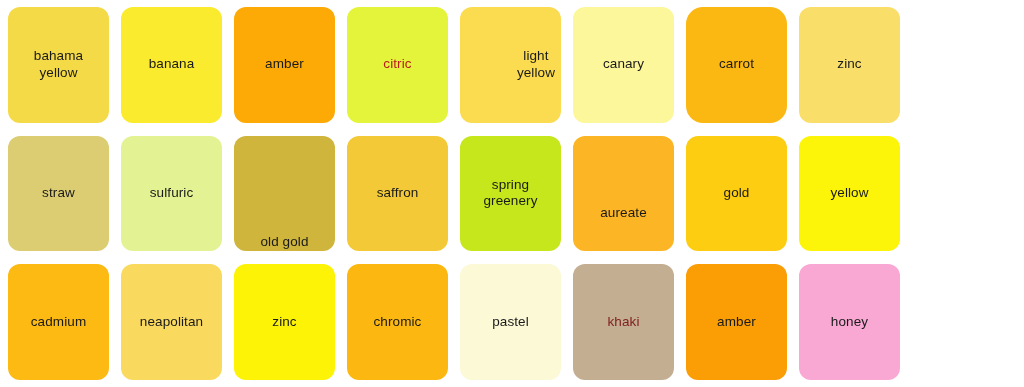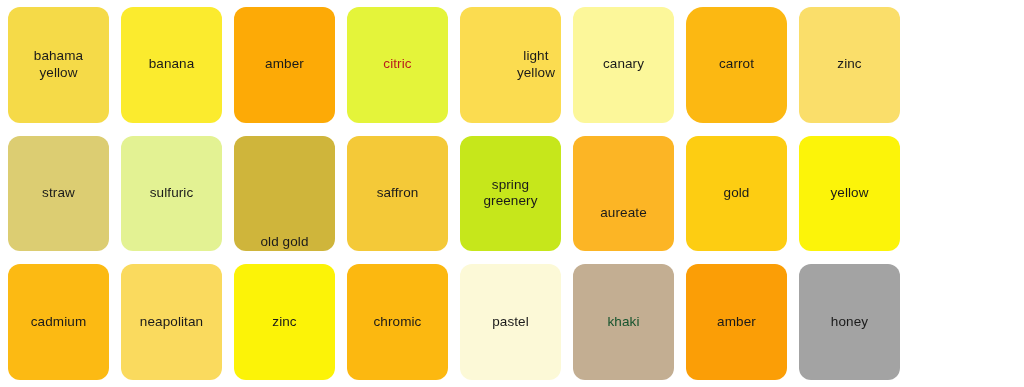--- a/index.html
+++ b/index.html
@@ -108,21 +108,21 @@
     <div class="swatch" style="background: rgb(252, 243, 7); border-radius: 12px;">
       <span class="swatch-label" style="color: rgb(26, 26, 26);">zinc</span>
     </div>
     <div class="swatch" style="background: rgb(252, 184, 16); border-radius: 12px;">
       <span class="swatch-label" style="color: rgb(26, 26, 26);">chromic</span>
     </div>
     <div class="swatch" style="background: rgb(252, 249, 215); border-radius: 12px;">
       <span class="swatch-label" style="color: rgb(26, 26, 26); text-align: center;">pastel</span>
     </div>
     <div class="swatch" style="background: rgb(195, 174, 146); border-radius: 12px;">
-      <span class="swatch-label" style="color: #14532d;">khaki</span>
+      <span class="swatch-label" style="color: #7f1d1d;">khaki</span>
     </div>
     <div class="swatch" style="background: rgb(251, 158, 6); border-radius: 12px;">
       <span class="swatch-label" style="color: rgb(26, 26, 26);">amber</span>
     </div>
-    <div class="swatch" style="background: #a3a3a3; border-radius: 12px;">
+    <div class="swatch" style="background: #f9a8d4; border-radius: 12px;">
       <span class="swatch-label" style="color: rgb(26, 26, 26);">honey</span>
     </div>
   </div>
 
 </body></html>

